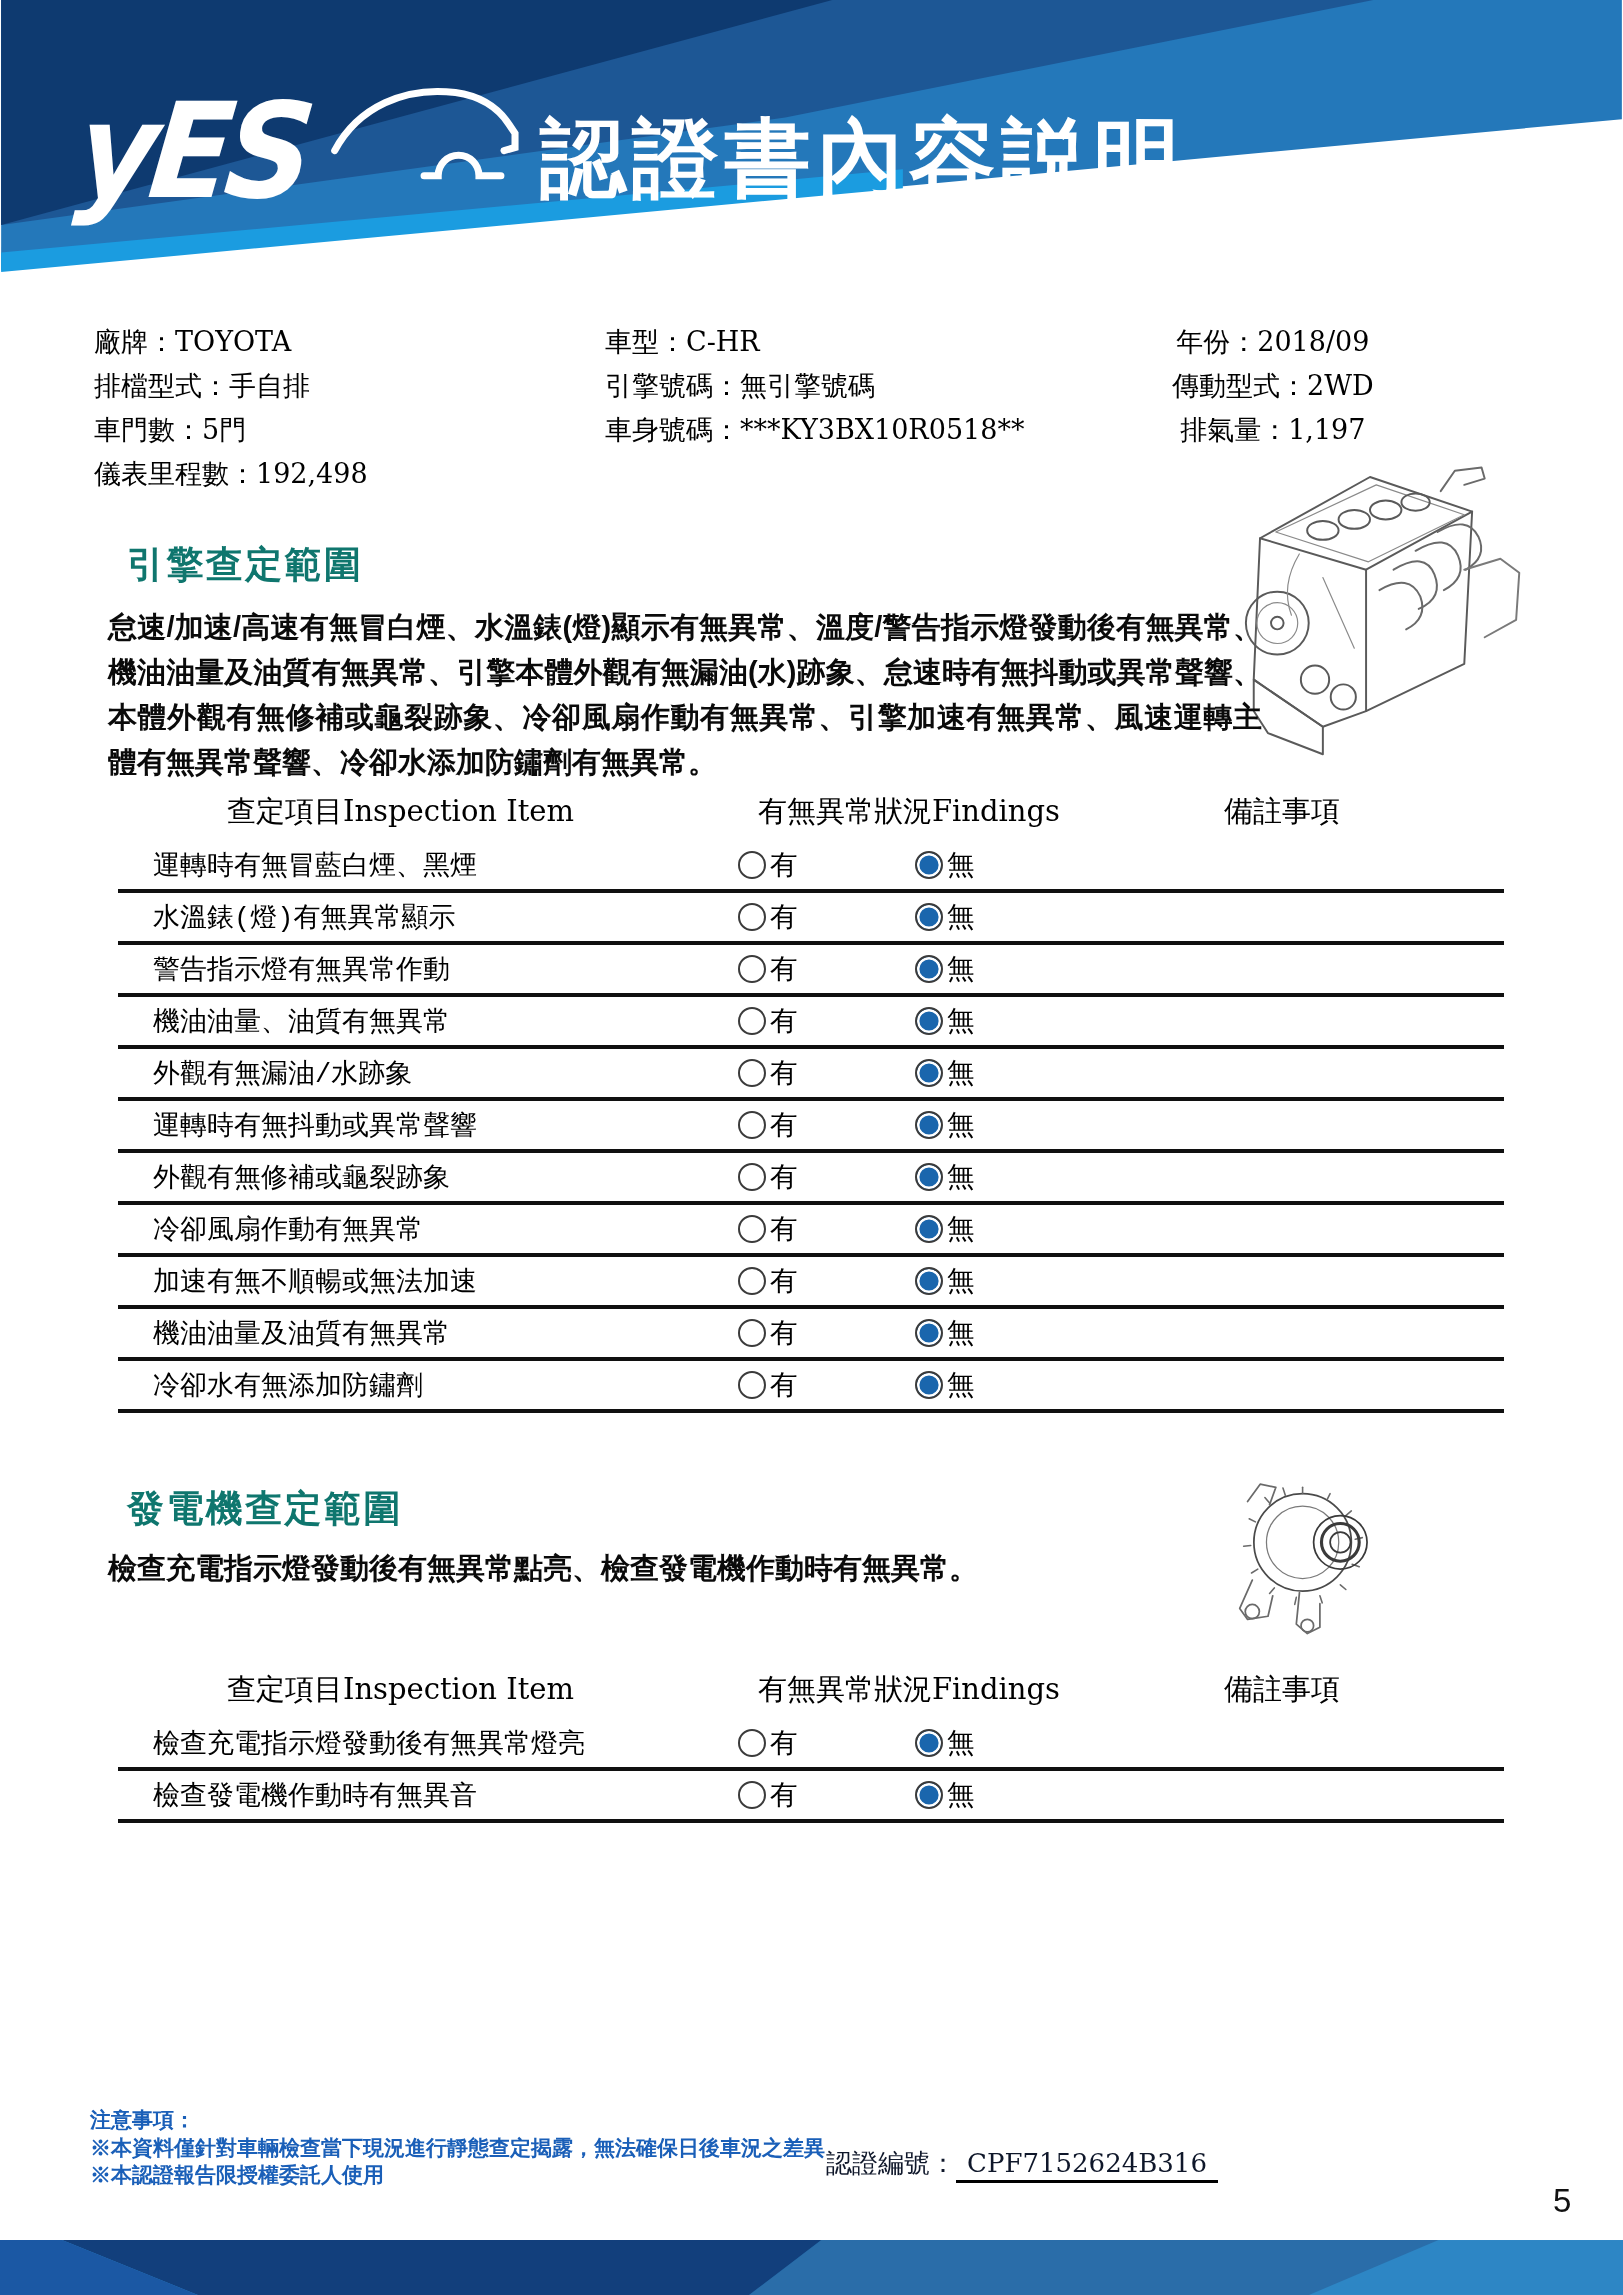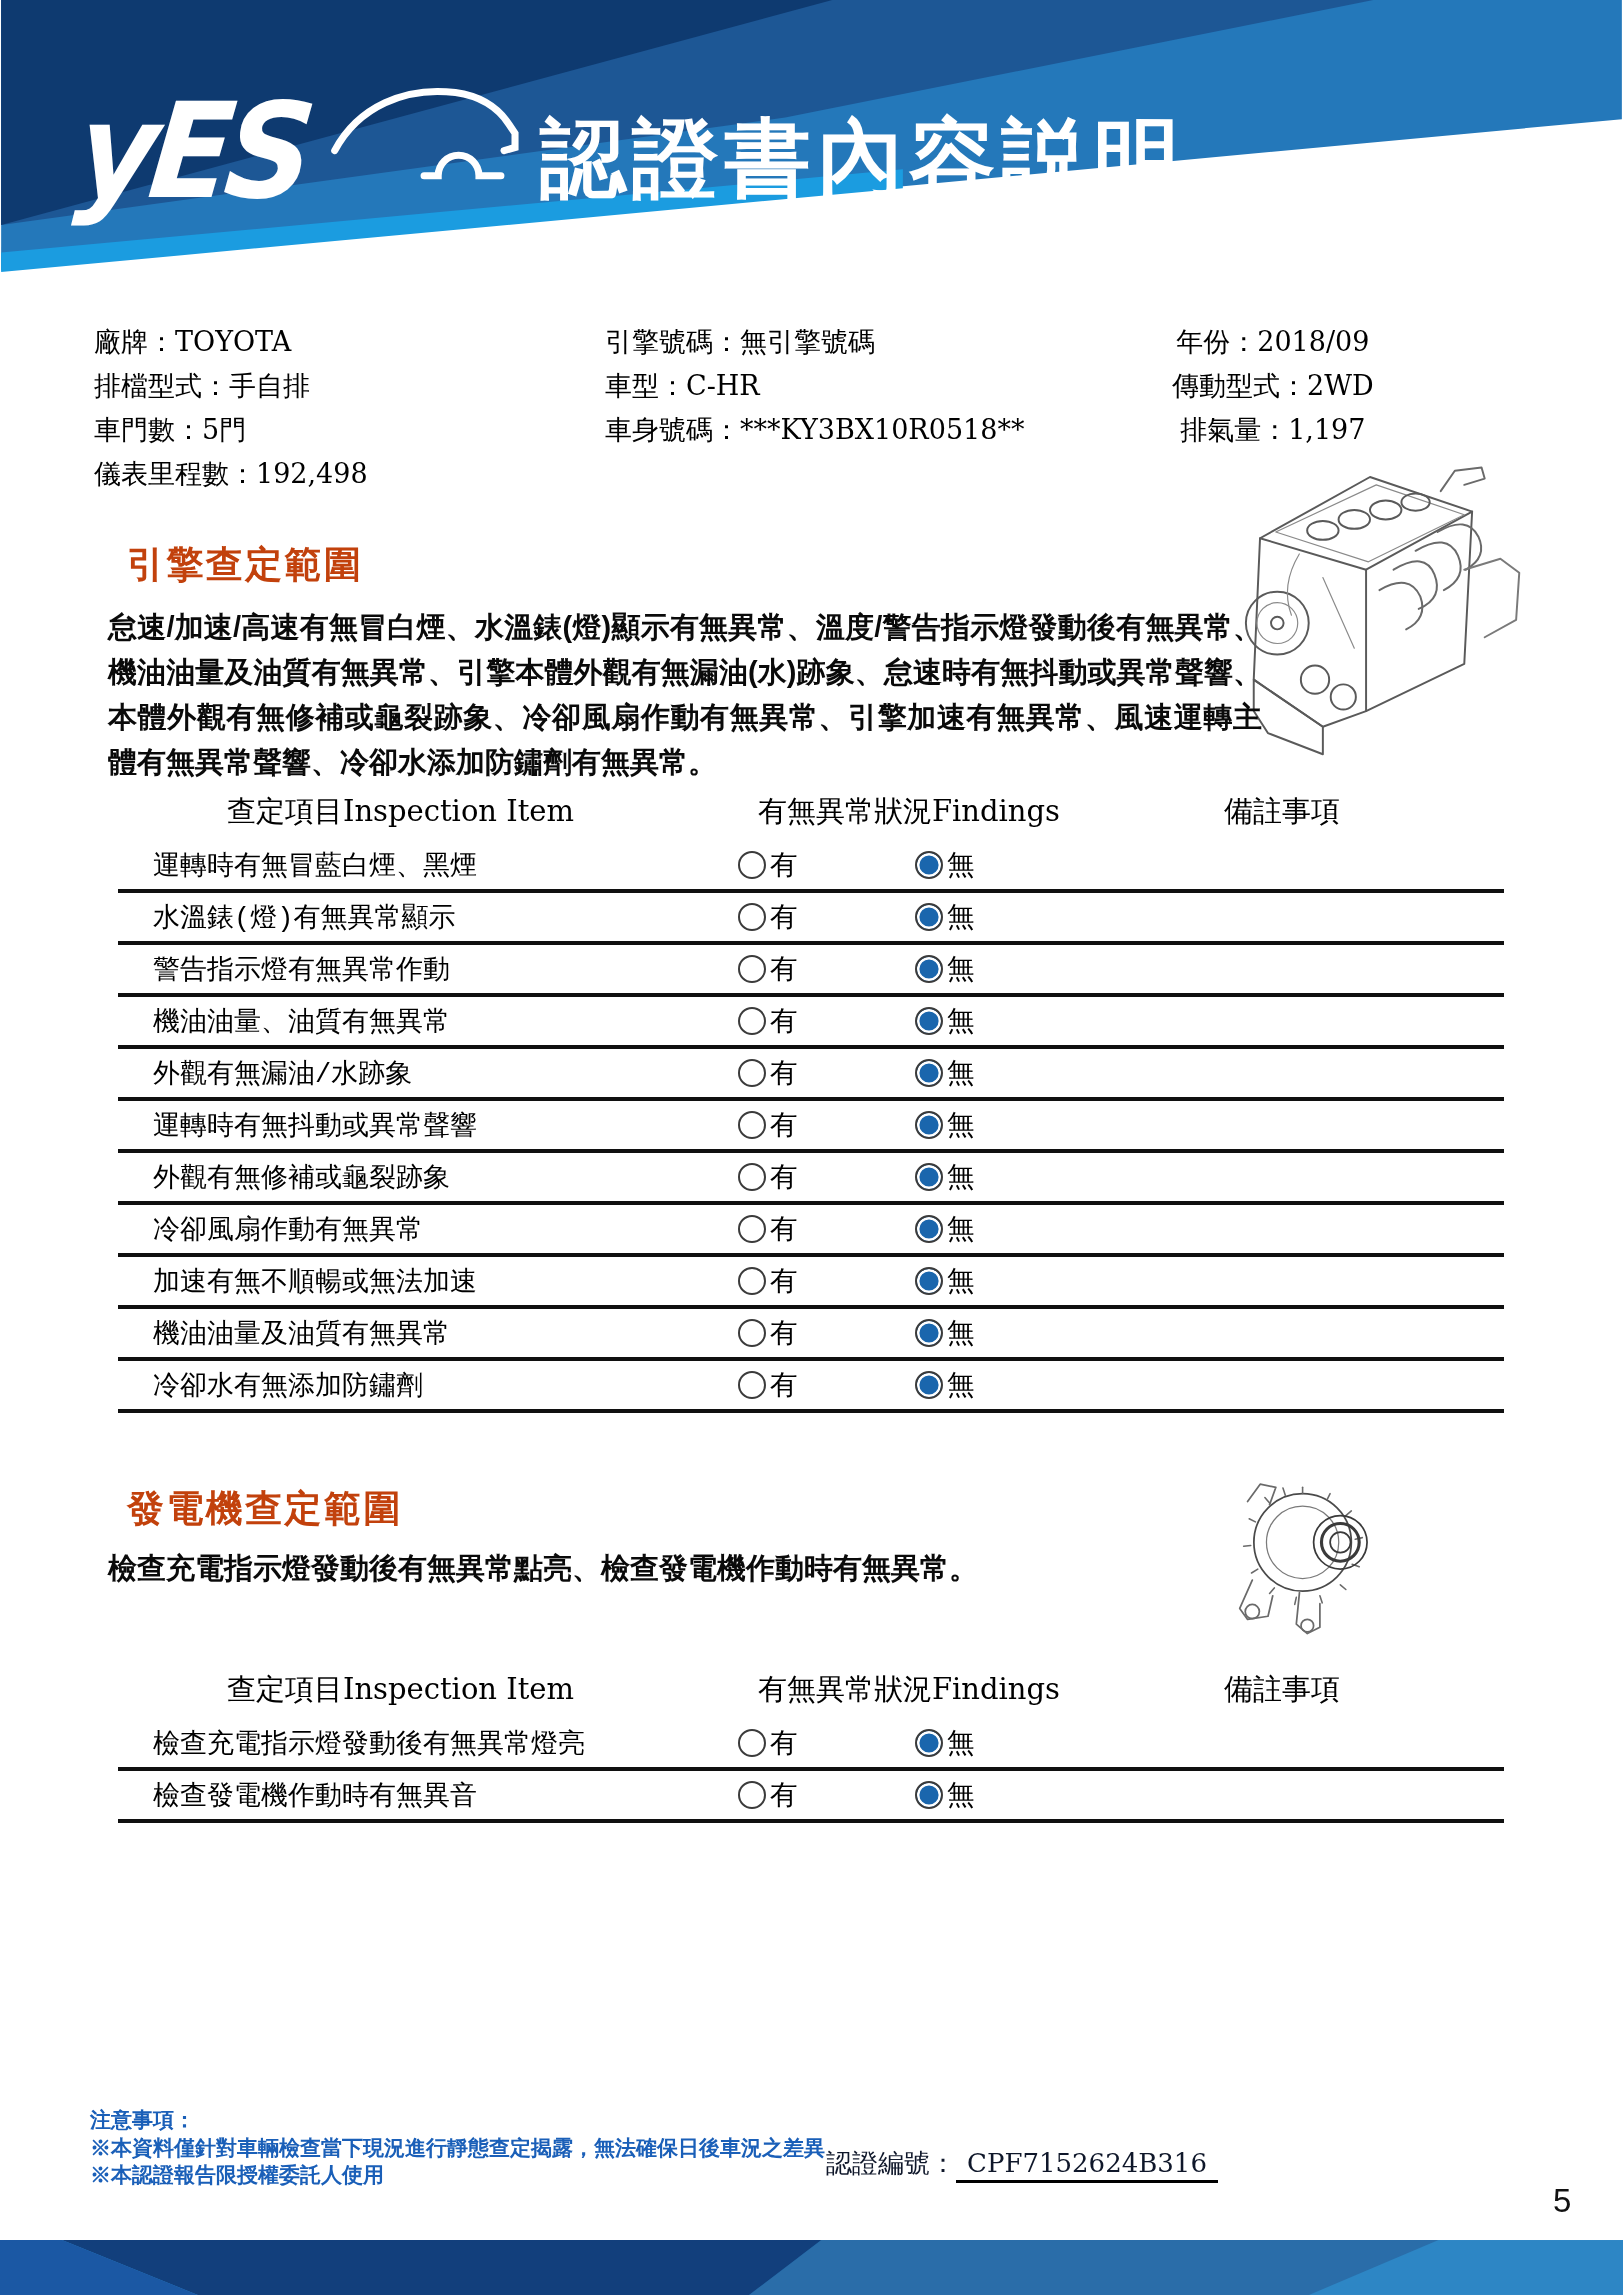--- a/index.html
+++ b/index.html
@@ -22,21 +22,21 @@
     font-size:86px;font-weight:900;letter-spacing:6.3px;white-space:nowrap;
   }
   
   .vinfo{position:absolute;top:320px;left:0;width:1623px;
     font-family:"DejaVu Serif","Liberation Serif",serif;font-size:27px;color:#000;}
   .vcol{position:absolute;top:0;}
   .vcol1{left:94px;} .vcol2{left:605px;} .vcol3{left:1172px;text-align:center;}
   .vline{height:44px;line-height:44px;white-space:nowrap;}
   
   .sec-head{
-    position:absolute;left:127px;color:#c2410c;font-size:37px;font-weight:900;
+    position:absolute;left:127px;color:#0f766e;font-size:37px;font-weight:900;
     letter-spacing:2.4px;white-space:nowrap;
   }
   .sec-par{
     position:absolute;left:108px;width:1154px;color:#0a0a0a;
     font-size:29px;font-weight:900;line-height:45px;text-align:justify;
   }
   
   .tbl{position:absolute;left:118px;width:1386px;}
   .thead{position:relative;height:60px;
     font-family:"DejaVu Serif","Liberation Serif",serif;font-size:29px;color:#000;}
@@ -97,22 +97,22 @@
   <div class="vinfo">
     <div class="vcol vcol1">
 
     <div class="vline">廠牌：TOYOTA</div>
         <div class="vline">排檔型式：手自排</div>
         <div class="vline">車門數：5門</div>
         <div class="vline">儀表里程數：192,498</div>
       </div>
     <div class="vcol vcol2">
 
-    <div class="vline">引擎號碼：無引擎號碼</div>
-        <div class="vline">車型：C-HR</div>
+    <div class="vline">車型：C-HR</div>
+        <div class="vline">引擎號碼：無引擎號碼</div>
         <div class="vline">車身號碼：***KY3BX10R0518**</div>
       </div>
     <div class="vcol vcol3">
 
     <div class="vline">年份：2018/09</div>
         <div class="vline">傳動型式：2WD</div>
         <div class="vline">排氣量：1,197</div>
       </div>
   </div>
 

